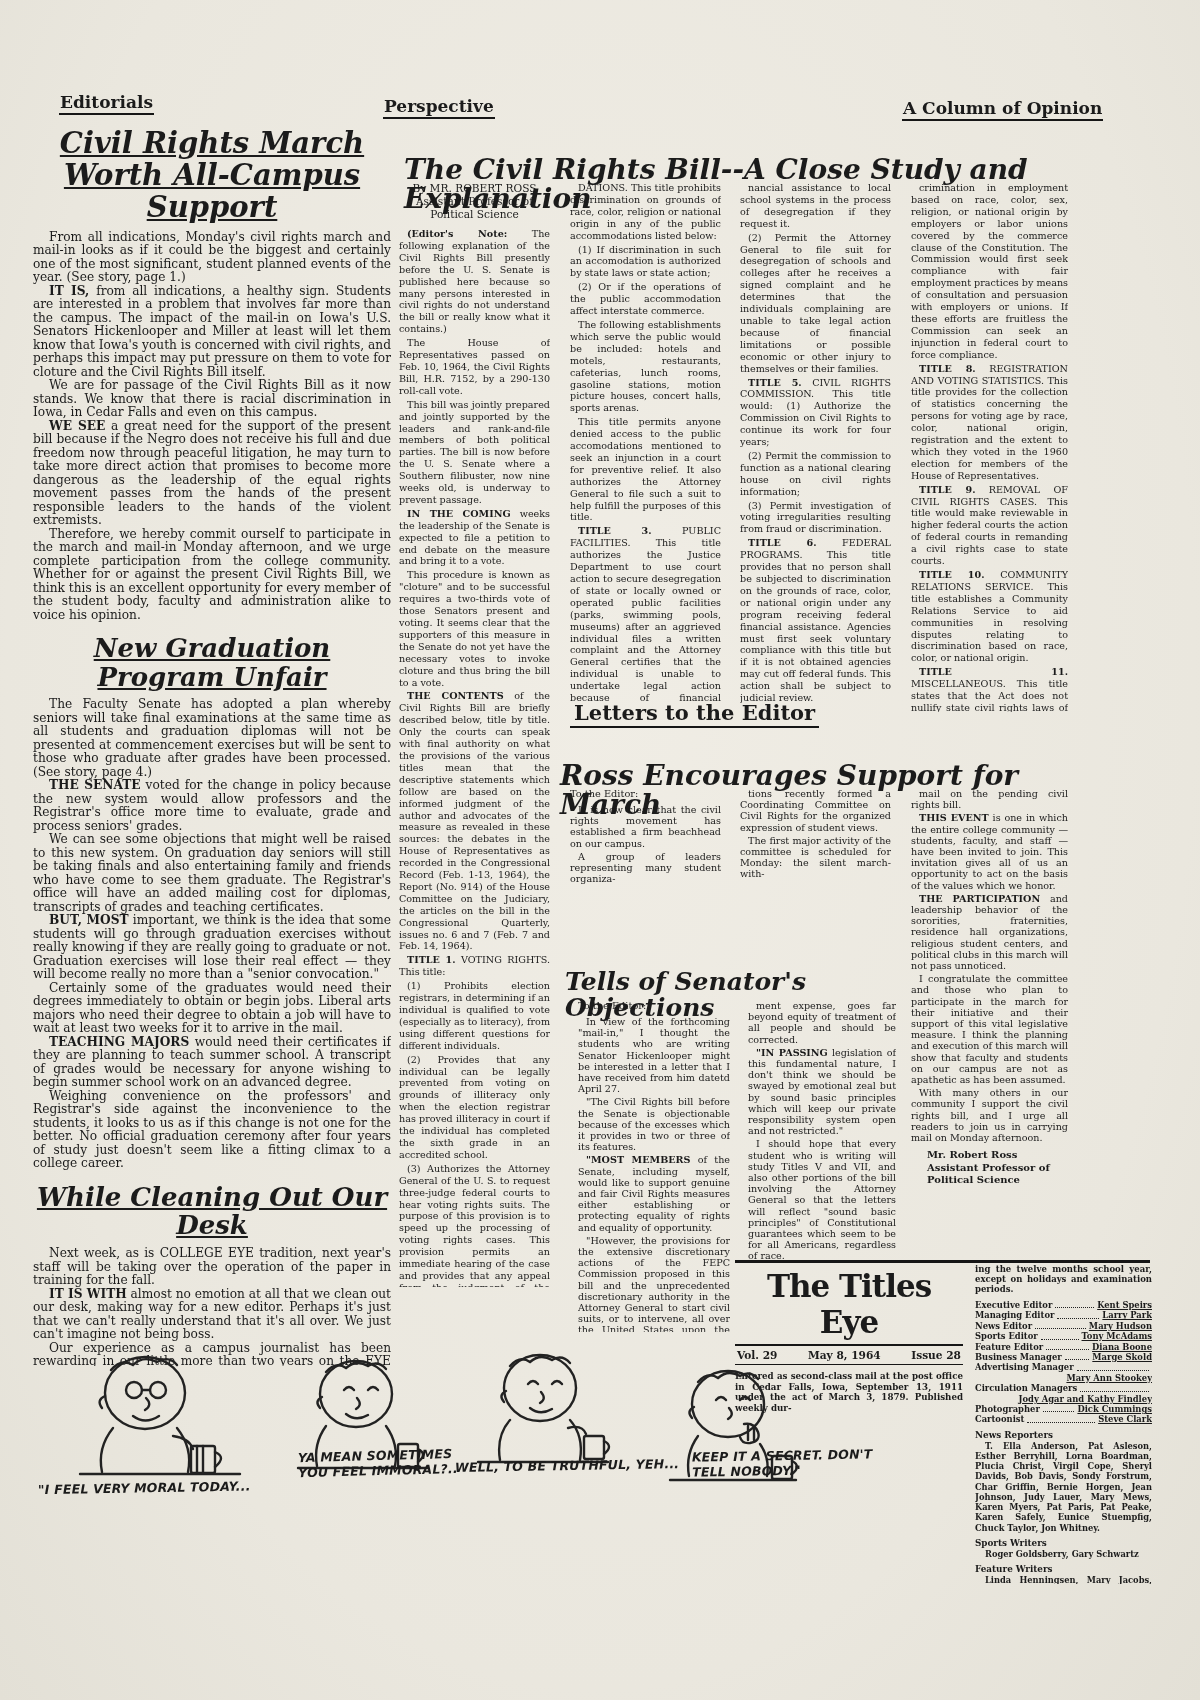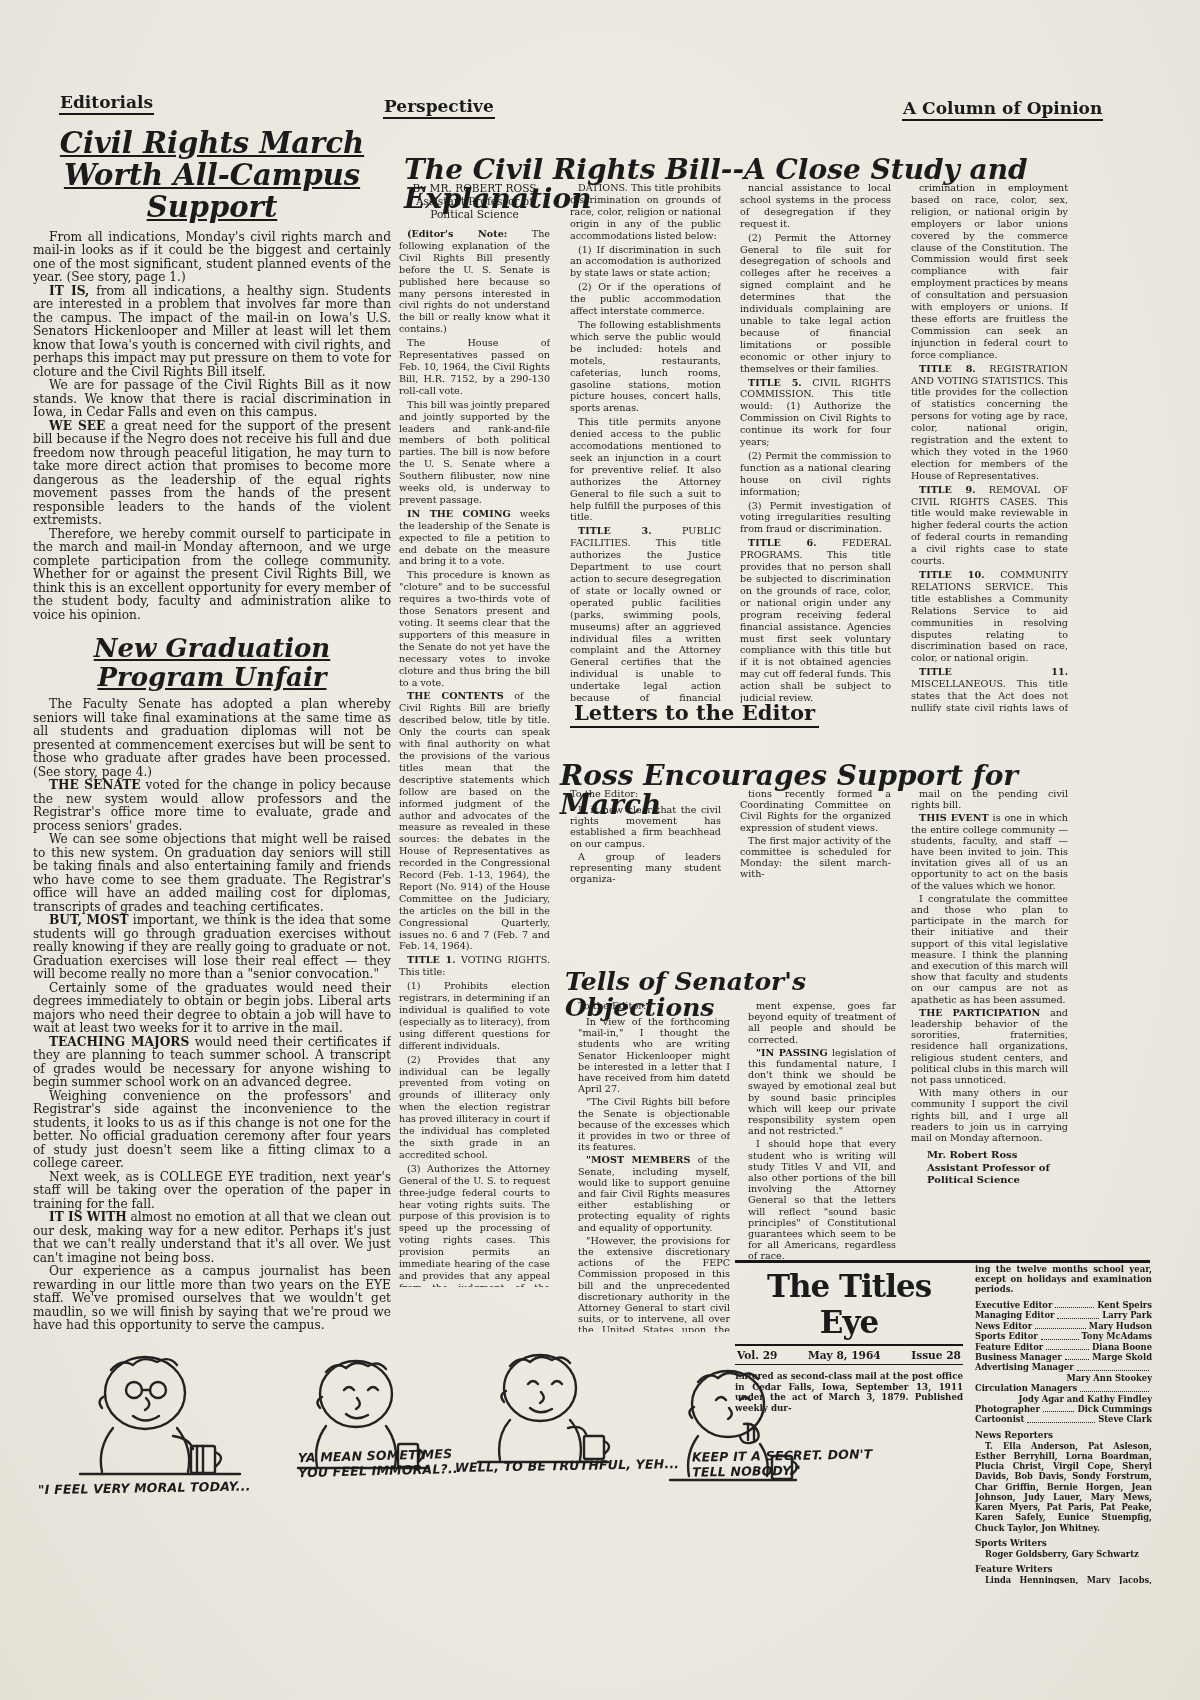--- a/index.html
+++ b/index.html
@@ -51,21 +51,21 @@
   #mh-name{font-size:31px;font-weight:700;text-align:center;letter-spacing:-1px;
            font-family:"DejaVu Serif",serif;}
   #mh-volline{display:flex;justify-content:space-between;font-weight:700;font-size:10.6px;
            border-top:2px solid #161616;border-bottom:1px solid #161616;
            padding:3px 2px;margin-top:4px;}
   #mh-entered{font-size:8.7px;font-weight:700;text-align:justify;line-height:10.6px;margin-top:6px;}
   #staff-col{left:975px;top:1264px;width:177px;height:320px;overflow:hidden;}
   #staff-cont{font-size:8.5px;font-weight:700;text-align:justify;line-height:10px;margin-bottom:6px;}
   .srow{display:flex;flex-wrap:wrap;font-weight:700;font-size:8.4px;line-height:10.4px;}
   .sdots{flex:1 1 8px;border-bottom:1px dotted #222;margin:0 3px 2px;}
-  .sname{margin-left:auto;text-align:center;}
+  .sname{margin-left:auto;text-align:center;text-decoration:underline;}
   .ssec-h{font-weight:700;font-size:8.8px;margin-top:5px;line-height:10px;}
   .ssec-t{font-size:8.3px;font-weight:700;text-align:justify;line-height:10.2px;
           text-indent:10px;margin:1px 0 0;}
   
   .panel svg{width:100%;height:100%;}
   .cap{font-family:"DejaVu Sans",sans-serif;font-style:italic;font-weight:700;
        font-size:12.5px;letter-spacing:0.2px;line-height:15px;}
   #cap1{left:38px;top:1480px;width:250px;transform:rotate(-1deg);}
   #cap2{left:298px;top:1448px;width:165px;transform:rotate(-1.5deg);}
   #cap3{left:455px;top:1458px;width:225px;transform:rotate(-1deg);}
@@ -105,20 +105,21 @@
   <h1 class="ed-title" id="a2-title">New Graduation Program Unfair</h1>
   <div class="edbody">
       <p class="para">The Faculty Senate has adopted a plan whereby seniors will take final examinations at the same time as all students and graduation diplomas will not be presented at commencement exercises but will be sent to those who graduate after grades have been processed. (See story, page 4.)</p>
       <p class="para"><b>THE SENATE</b> voted for the change in policy because the new system would allow professors and the Registrar's office more time to evaluate, grade and process seniors' grades.</p>
       <p class="para">We can see some objections that might well be raised to this new system. On graduation day seniors will still be taking finals and also entertaining family and friends who have come to see them graduate. The Registrar's office will have an added mailing cost for diplomas, transcripts of grades and teaching certificates.</p>
       <p class="para"><b>BUT, MOST</b> important, we think is the idea that some students will go through graduation exercises without really knowing if they are really going to graduate or not. Graduation exercises will lose their real effect — they will become really no more than a "senior convocation."</p>
       <p class="para">Certainly some of the graduates would need their degrees immediately to obtain or begin jobs. Liberal arts majors who need their degree to obtain a job will have to wait at least two weeks for it to arrive in the mail.</p>
       <p class="para"><b>TEACHING MAJORS</b> would need their certificates if they are planning to teach summer school. A transcript of grades would be necessary for anyone wishing to begin summer school work on an advanced degree.</p>
       <p class="para">Weighing convenience on the professors' and Registrar's side against the inconvenience to the students, it looks to us as if this change is not one for the better. No official graduation ceremony after four years of study just doesn't seem like a fitting climax to a college career.</p>
     </div>
+  <h1 class="ed-title" id="a3-title">While Cleaning Out Our Desk</h1>
   <div class="edbody">
       <p class="para">Next week, as is COLLEGE EYE tradition, next year's staff will be taking over the operation of the paper in training for the fall.</p>
       <p class="para"><b>IT IS WITH</b> almost no emotion at all that we clean out our desk, making way for a new editor. Perhaps it's just that we can't really understand that it's all over. We just can't imagine not being boss.</p>
       <p class="para">Our experience as a campus journalist has been rewarding in our little more than two years on the EYE staff. We've promised ourselves that we wouldn't get maudlin, so we will finish by saying that we're proud we have had this opportunity to serve the campus.</p>
     </div>
 </section>
 
 <h1 id="crb-headline" class="abs big-head">The Civil Rights Bill--A Close Study and Explanation</h1>
 
 <div id="mc1" class="abs mcol">
@@ -176,22 +177,22 @@
     </div>
 </div>
 <div id="ross2" class="abs lcol mcol">
     <p class="para">tions recently formed a Coordinating Committee on Civil Rights for the organized expression of student views.</p>
     <p class="para">The first major activity of the committee is scheduled for Monday: the silent march-with-</p>
   </div>
 <div id="ross3" class="abs lcol mcol">
   <div>
       <p class="para">mail on the pending civil rights bill.</p>
       <p class="para"><b>THIS EVENT</b> is one in which the entire college community — students, faculty, and staff — have been invited to join. This invitation gives all of us an opportunity to act on the basis of the values which we honor.</p>
+      <p class="para"><b>THE PARTICIPATION</b> and leadership behavior of the sororities, fraternities, residence hall organizations, religious student centers, and political clubs in this march will not pass unnoticed.</p>
       <p class="para">I congratulate the committee and those who plan to participate in the march for their initiative and their support of this vital legislative measure. I think the planning and execution of this march will show that faculty and students on our campus are not as apathetic as has been assumed.</p>
-      <p class="para"><b>THE PARTICIPATION</b> and leadership behavior of the sororities, fraternities, residence hall organizations, religious student centers, and political clubs in this march will not pass unnoticed.</p>
       <p class="para">With many others in our community I support the civil rights bill, and I urge all readers to join us in carrying mail on Monday afternoon.</p>
     </div>
   <div class="signature">
     <div>Mr. Robert Ross</div>
     <div>Assistant Professor of</div>
     <div>Political Science</div>
   </div>
 </div>
 
 <h1 id="sen-head" class="abs big-head">Tells of Senator's Objections</h1>

